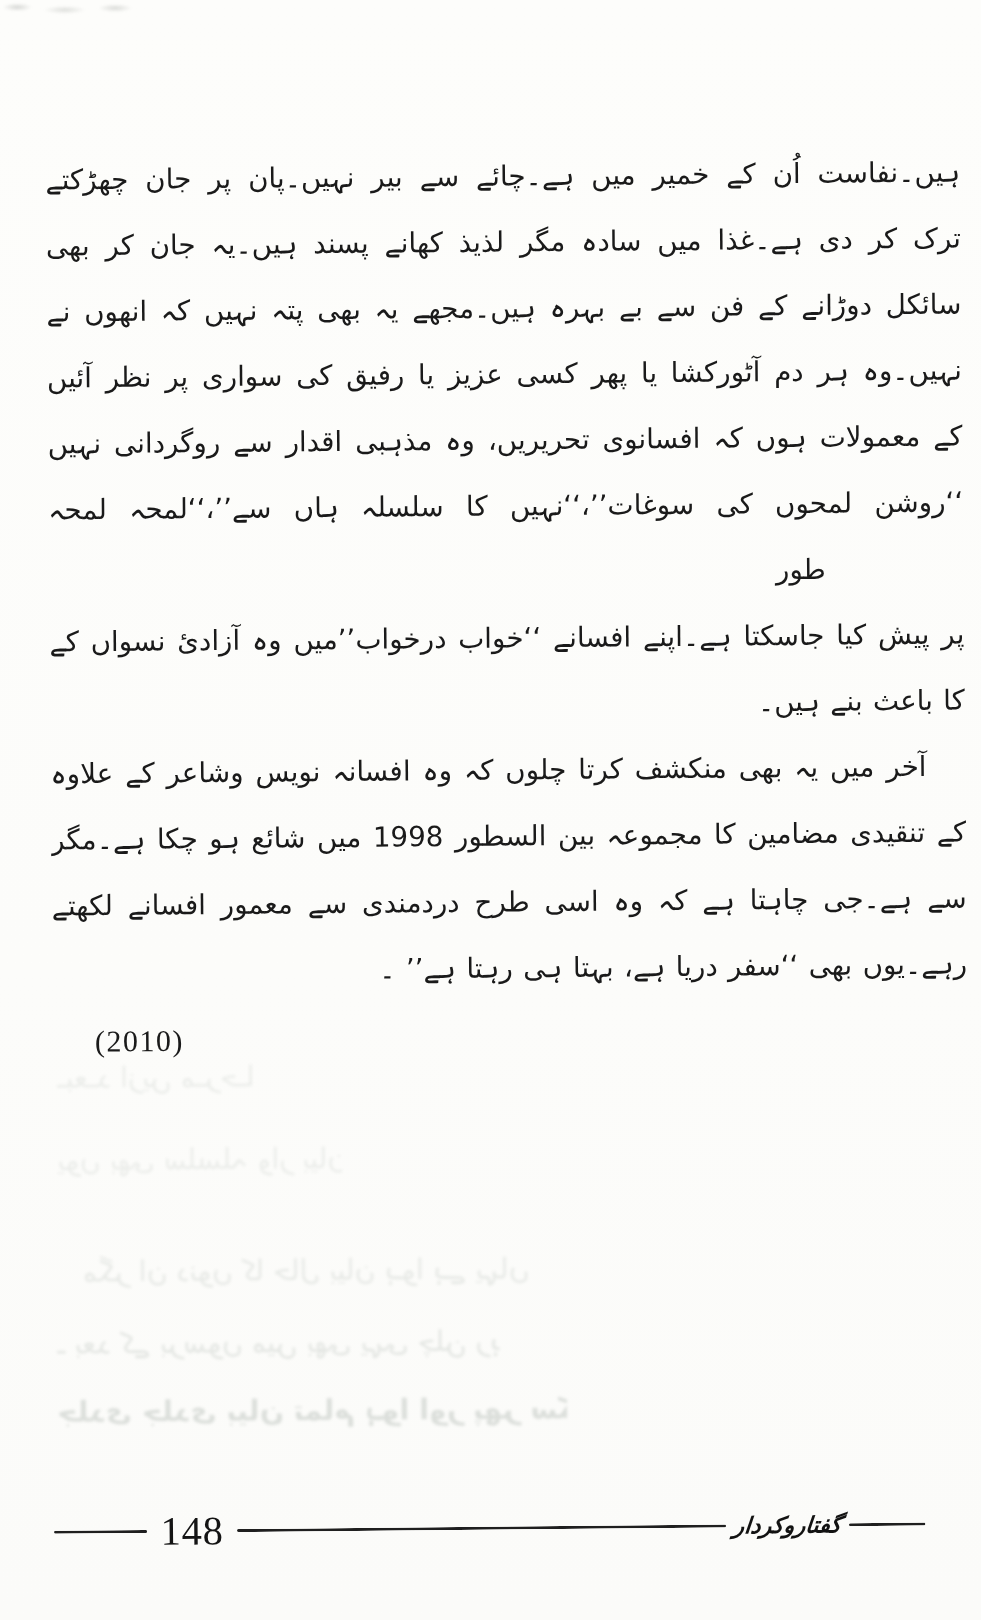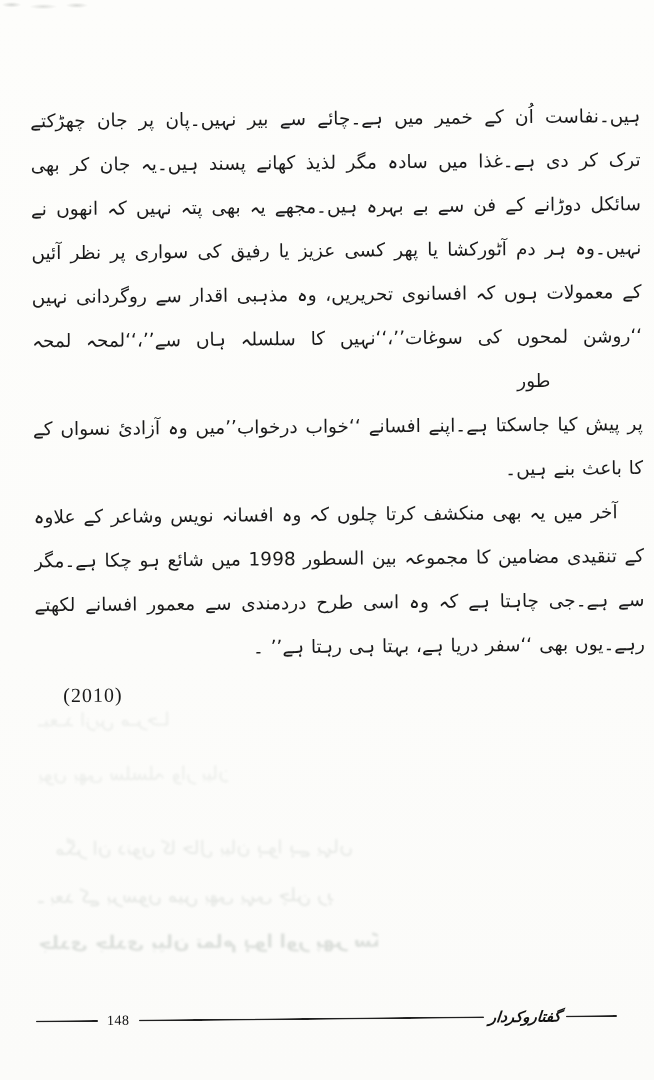--- a/index.html
+++ b/index.html
@@ -70,21 +70,21 @@
     display:flex;align-items:center;
     transform:rotate(-.55deg);
     transform-origin:center right;
   }
   .rule{height:0;border-top:2.5px solid #1f1f1f;border-radius:2px;}
   .rule.seg-left{width:62px;margin-right:9px;}
   .rule.long{flex:1;margin-left:9px;margin-right:5px;}
   .rule.seg-right{width:51px;margin-left:5px;}
   .folio{
     font-family:"Liberation Serif",serif;
-    font-size:14px;color:#141414;letter-spacing:.5px;
+    font-size:27px;color:#141414;letter-spacing:.5px;
     line-height:22px;
   }
   .running-title{
     direction:rtl;
     font-family:"DejaVu Sans",sans-serif;
     font-style:italic;font-weight:bold;
     font-size:15px;color:#121212;
     white-space:nowrap;line-height:18px;
     transform:skewX(-6deg);
   }

